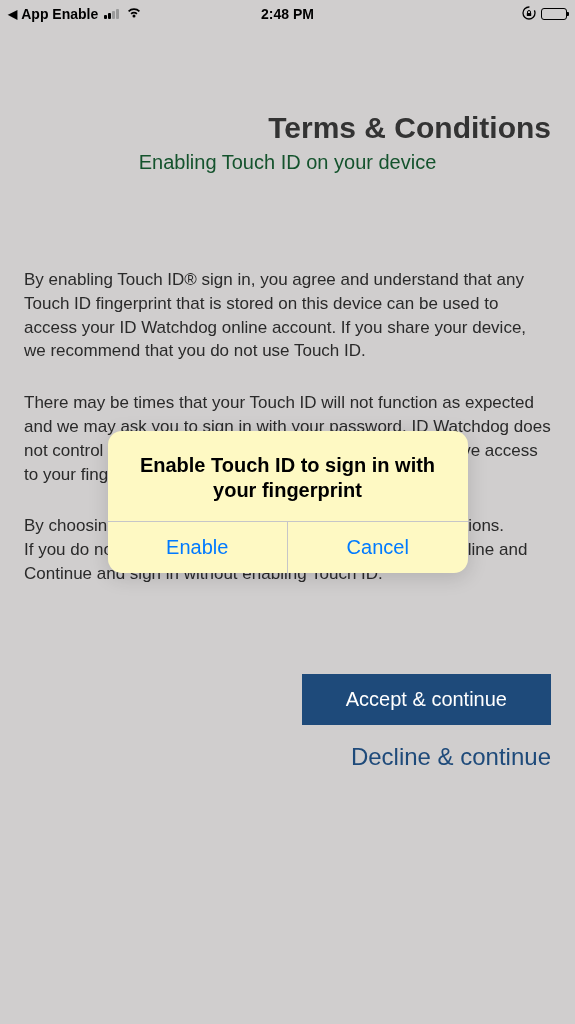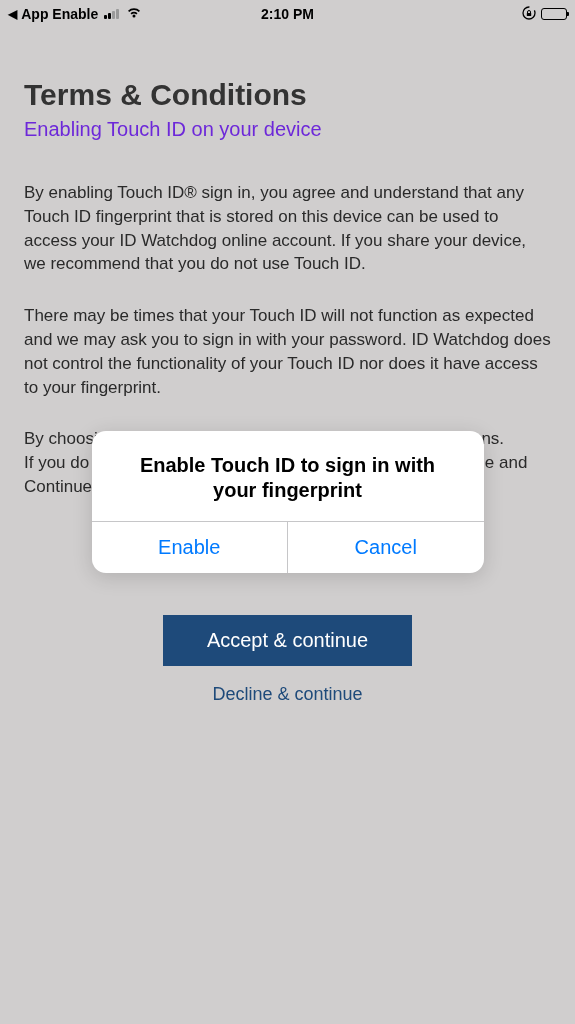--- a/index.html
+++ b/index.html
@@ -84,73 +84,74 @@
       width: 100%;
       height: 100%;
       background: #000;
       border-radius: 1px;
     }
     .content {
       padding: 50px 24px 0;
       color: #1a1a1a;
     }
     .title {
-      text-align: left;
+      text-align: right;
       font-size: 30px;
       font-weight: 700;
       color: #333;
       margin-bottom: 6px;
+      margin-top: 33px;
     }
     .subtitle {
-      text-align: left;
-      font-size: 20px;
-      color: #6d28d9;
-      margin-bottom: 40px;
+      text-align: center;
+      font-size: 20px;
+      color: #14532d;
+      margin-bottom: 94px;
     }
     .body-text {
       font-size: 17px;
       line-height: 1.4;
       color: #2a2a2a;
       margin-bottom: 28px;
     }
     .buttons-area {
-      margin-top: 116px;
+      margin-top: 88px;
       display: flex;
       flex-direction: column;
-      align-items: center;
+      align-items: flex-end;
       gap: 18px;
     }
     .accept-btn {
       background: #1e4a7a;
       color: #fff;
       border: none;
       padding: 14px 44px;
       font-size: 20px;
       font-weight: 500;
       cursor: pointer;
     }
     .decline-btn {
       background: transparent;
       border: none;
       color: #1e4a7a;
-      font-size: 18px;
+      font-size: 24px;
       font-weight: 500;
       cursor: pointer;
     }
     .dialog-overlay {
       position: absolute;
       top: 0; left: 0; right: 0; bottom: 0;
       display: flex;
       align-items: center;
       justify-content: center;
       pointer-events: none;
     }
     .dialog {
-      width: 392px;
-      background: #ffffff;
+      width: 360px;
+      background: #fef9c3;
       border-radius: 14px;
       overflow: hidden;
       pointer-events: auto;
       box-shadow: 0 4px 20px rgba(0,0,0,0.15);
       position: relative;
       top: -10px;
     }
     .dialog-title {
       padding: 22px 24px 18px;
       text-align: center;
@@ -192,21 +193,21 @@
       <span class="signal-bar sb2"></span>
       <span class="signal-bar sb3"></span>
       <span class="signal-bar sb4"></span>
     </span>
     <span class="wifi-icon">
       <svg width="16" height="12" viewBox="0 0 16 12">
           <path d="M8 10.5a1.5 1.5 0 100-3 1.5 1.5 0 000 3zm-3.5-4.2a5 5 0 017 0l-1.2 1.2a3.3 3.3 0 00-4.6 0L4.5 6.3zM2 3.8a8.5 8.5 0 0112 0l-1.2 1.2a6.8 6.8 0 00-9.6 0L2 3.8z" fill="#000"></path>
         </svg>
     </span>
   </div>
-  <div class="status-center">2:10 PM</div>
+  <div class="status-center">2:48 PM</div>
   <div class="status-right">
     <span class="orientation-lock">
       <svg width="16" height="16" viewBox="0 0 16 16">
           <circle cx="8" cy="8" r="6" fill="none" stroke="#000" stroke-width="1.3" stroke-dasharray="28 6"></circle>
           <path d="M6.5 8.5V7a1.5 1.5 0 013 0v1.5" fill="none" stroke="#000" stroke-width="1"></path>
           <rect x="5.8" y="8" width="4.4" height="3" rx="0.5" fill="#000"></rect>
         </svg>
     </span>
     <span class="battery"><span class="battery-fill"></span></span>
   </div>

